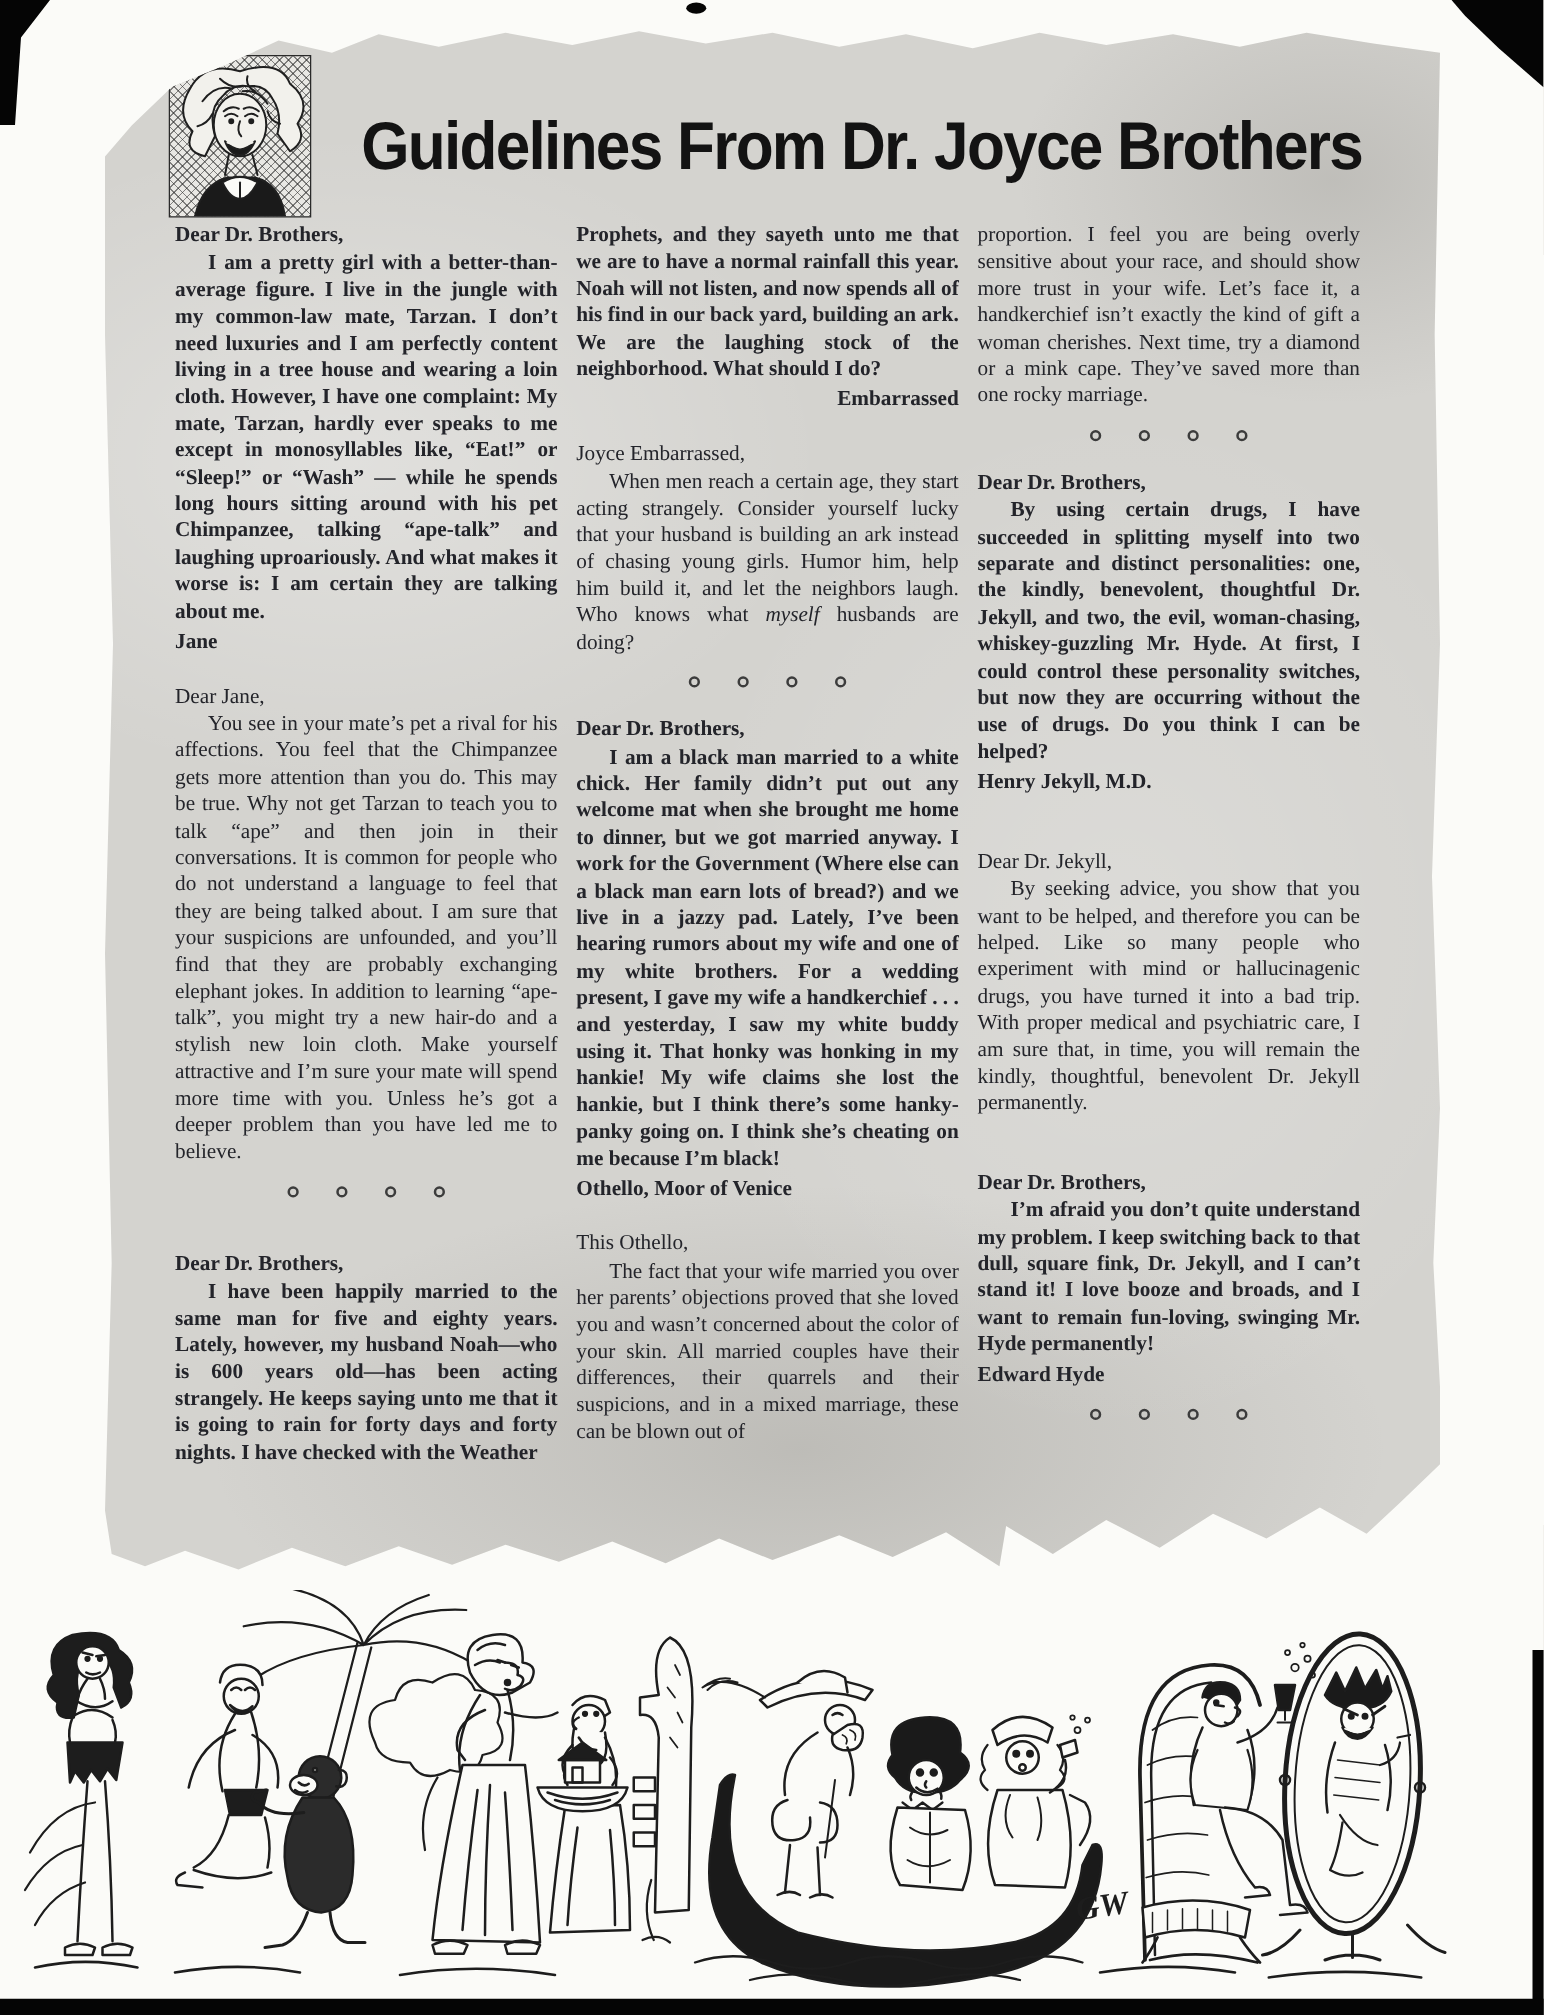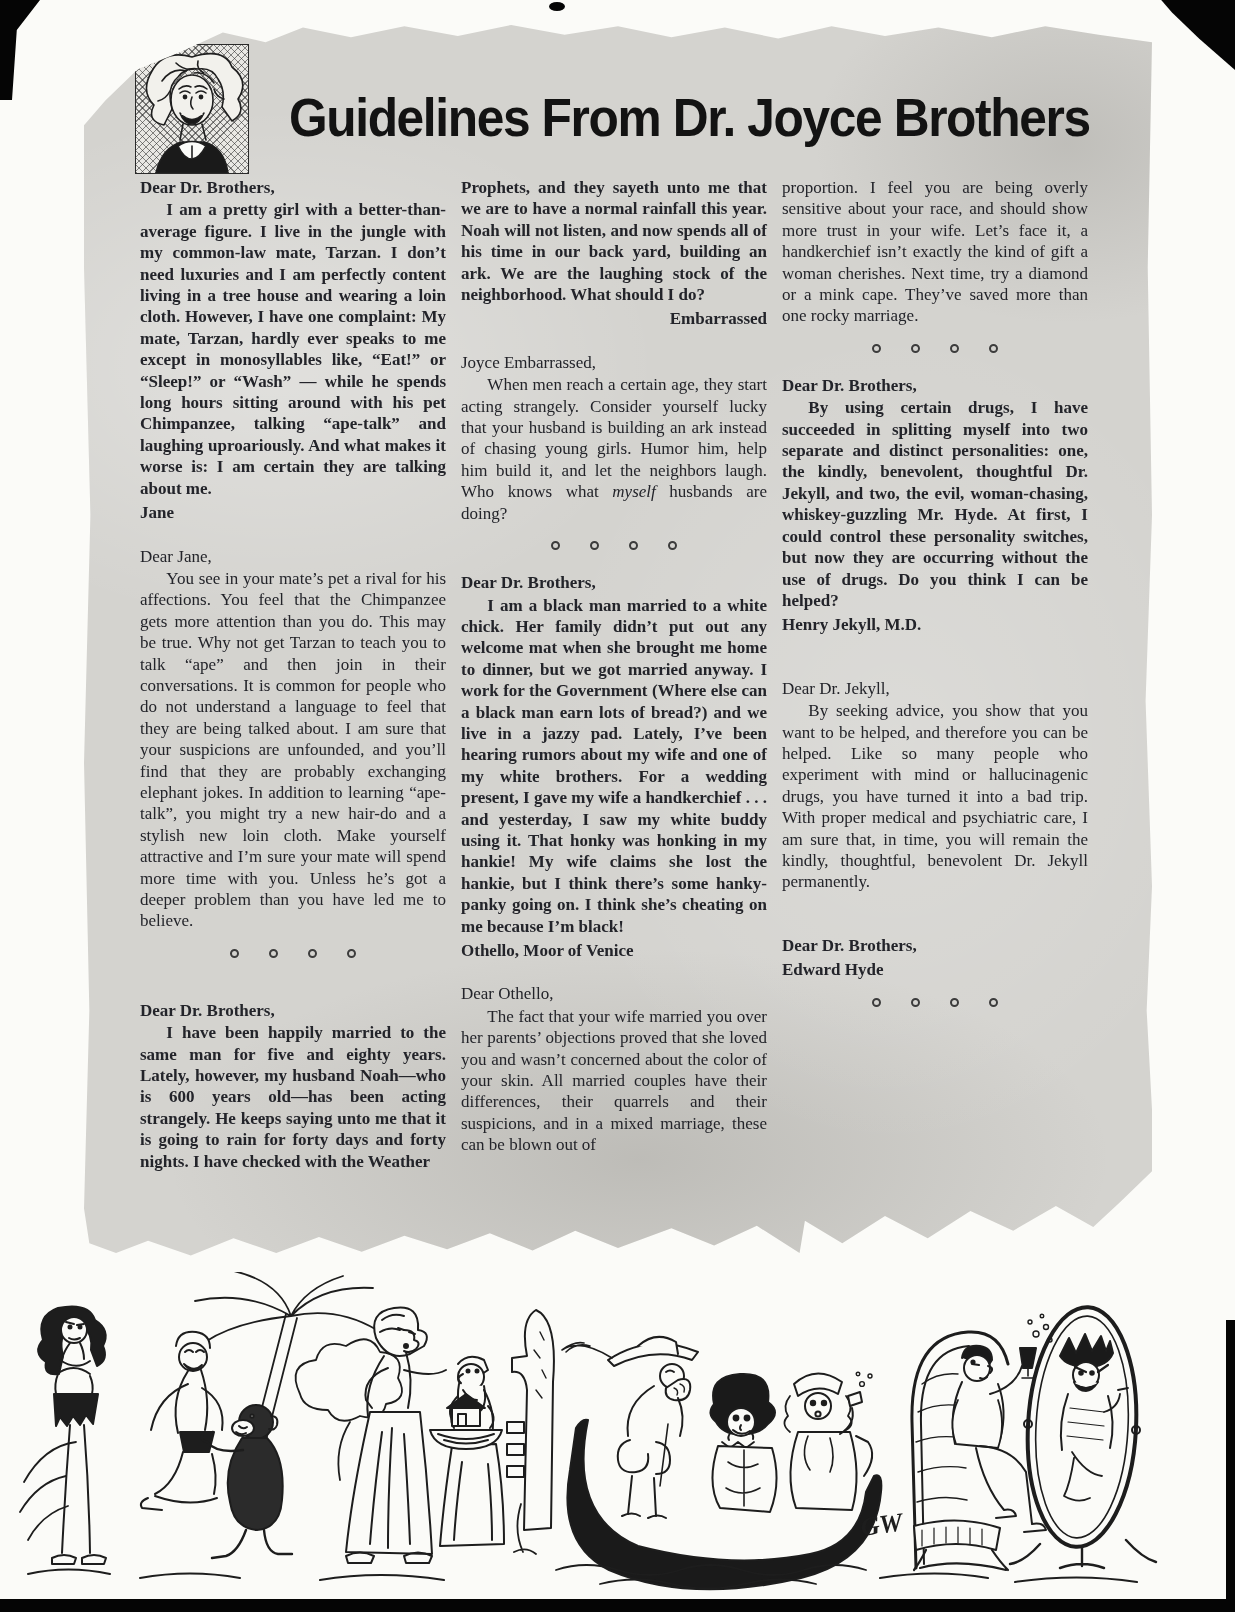--- a/index.html
+++ b/index.html
@@ -129,40 +129,40 @@
           <span class="ring"></span>
       </div>
       <div class="letter bold mt-lg">
         <p class="salutation">Dear Dr. Brothers,</p>
         <p class="body-par">I have been happily married to the same man for five and eighty years. Lately, however, my husband Noah—who is 600 years old—has been acting strangely. He keeps saying unto me that it is going to rain for forty days and forty nights. I have checked with the Weather</p>
       </div>
     </div>
 
     <div class="col">
       <div class="letter bold">
-        <p class="body-par cont">Prophets, and they sayeth unto me that we are to have a normal rainfall this year. Noah will not listen, and now spends all of his time in our back yard, building an ark. We are the laughing stock of the neighborhood. What should I do?</p>
+        <p class="body-par cont">Prophets, and they sayeth unto me that we are to have a normal rainfall this year. Noah will not listen, and now spends all of his find in our back yard, building an ark. We are the laughing stock of the neighborhood. What should I do?</p>
         <p class="signature center">Embarrassed</p>
       </div>
       <div class="letter">
         <p class="salutation">Joyce Embarrassed,</p>
         <p class="body-par"><span>When men reach a certain age, they start acting strangely. Consider yourself lucky that your husband is building an ark instead of chasing young girls. Humor him, help him build it, and let the neighbors laugh. Who knows what </span><span class="ital">myself</span><span> husbands are doing?</span></p>
       </div>
       <div class="divider mt-lg">
         <span class="ring"></span>
           <span class="ring"></span>
           <span class="ring"></span>
           <span class="ring"></span>
       </div>
       <div class="letter bold">
         <p class="salutation">Dear Dr. Brothers,</p>
         <p class="body-par">I am a black man married to a white chick. Her family didn’t put out any welcome mat when she brought me home to dinner, but we got married anyway. I work for the Government (Where else can a black man earn lots of bread?) and we live in a jazzy pad. Lately, I’ve been hearing rumors about my wife and one of my white brothers. For a wedding present, I gave my wife a handkerchief . . . and yesterday, I saw my white buddy using it. That honky was honking in my hankie! My wife claims she lost the hankie, but I think there’s some hanky-panky going on. I think she’s cheating on me because I’m black!</p>
         <p class="signature">Othello, Moor of Venice</p>
       </div>
       <div class="letter">
-        <p class="salutation">Dear Othello,</p>
+        <p class="salutation">This Othello,</p>
         <p class="body-par">The fact that your wife married you over her parents’ objections proved that she loved you and wasn’t concerned about the color of your skin. All married couples have their differences, their quarrels and their suspicions, and in a mixed marriage, these can be blown out of</p>
       </div>
     </div>
 
     <div class="col">
       <div class="letter">
         <p class="body-par cont">proportion. I feel you are being overly sensitive about your race, and should show more trust in your wife. Let’s face it, a handkerchief isn’t exactly the kind of gift a woman cherishes. Next time, try a diamond or a mink cape. They’ve saved more than one rocky marriage.</p>
       </div>
       <div class="divider mt-lg">
         <span class="ring"></span>
@@ -174,20 +174,21 @@
         <p class="salutation">Dear Dr. Brothers,</p>
         <p class="body-par">By using certain drugs, I have succeeded in splitting myself into two separate and distinct personalities: one, the kindly, benevolent, thoughtful Dr. Jekyll, and two, the evil, woman-chasing, whiskey-guzzling Mr. Hyde. At first, I could control these personality switches, but now they are occurring without the use of drugs. Do you think I can be helped?</p>
         <p class="signature">Henry Jekyll, M.D.</p>
       </div>
       <div class="letter mt-lg">
         <p class="salutation">Dear Dr. Jekyll,</p>
         <p class="body-par">By seeking advice, you show that you want to be helped, and therefore you can be helped. Like so many people who experiment with mind or hallucinagenic drugs, you have turned it into a bad trip. With proper medical and psychiatric care, I am sure that, in time, you will remain the kindly, thoughtful, benevolent Dr. Jekyll permanently.</p>
       </div>
       <div class="letter bold mt-lg">
         <p class="salutation">Dear Dr. Brothers,</p>
+        <p class="body-par">I’m afraid you don’t quite understand my problem. I keep switching back to that dull, square fink, Dr. Jekyll, and I can’t stand it! I love booze and broads, and I want to remain fun-loving, swinging Mr. Hyde permanently!</p>
         <p class="signature">Edward Hyde</p>
       </div>
       <div class="divider">
         <span class="ring"></span>
           <span class="ring"></span>
           <span class="ring"></span>
           <span class="ring"></span>
       </div>
     </div>
 

